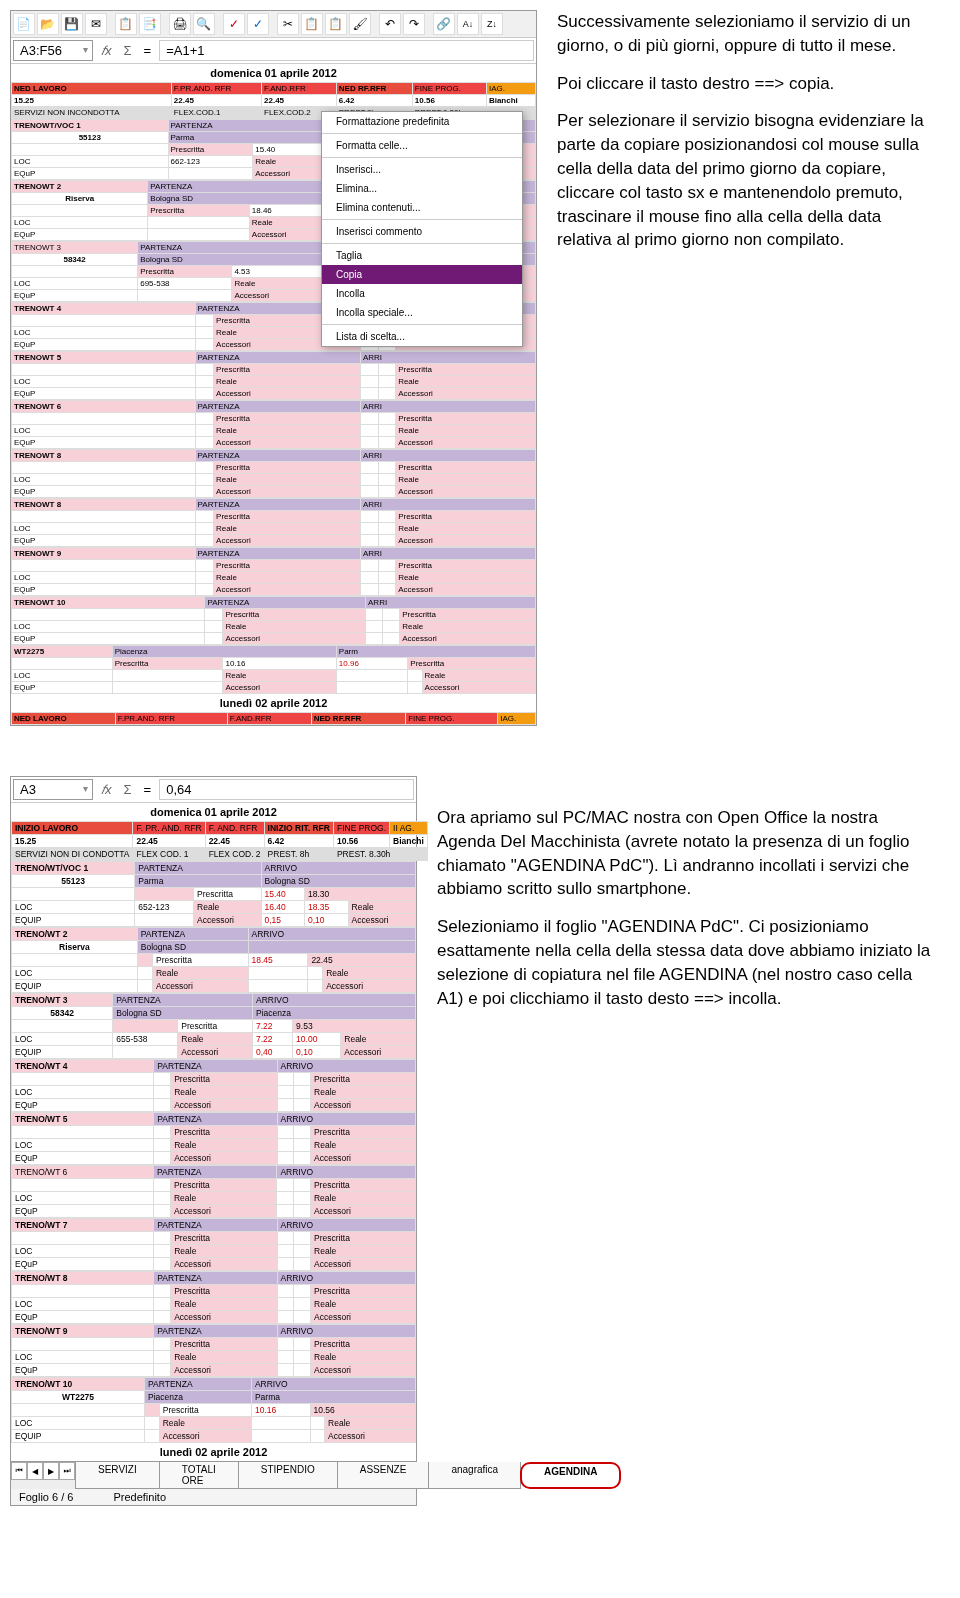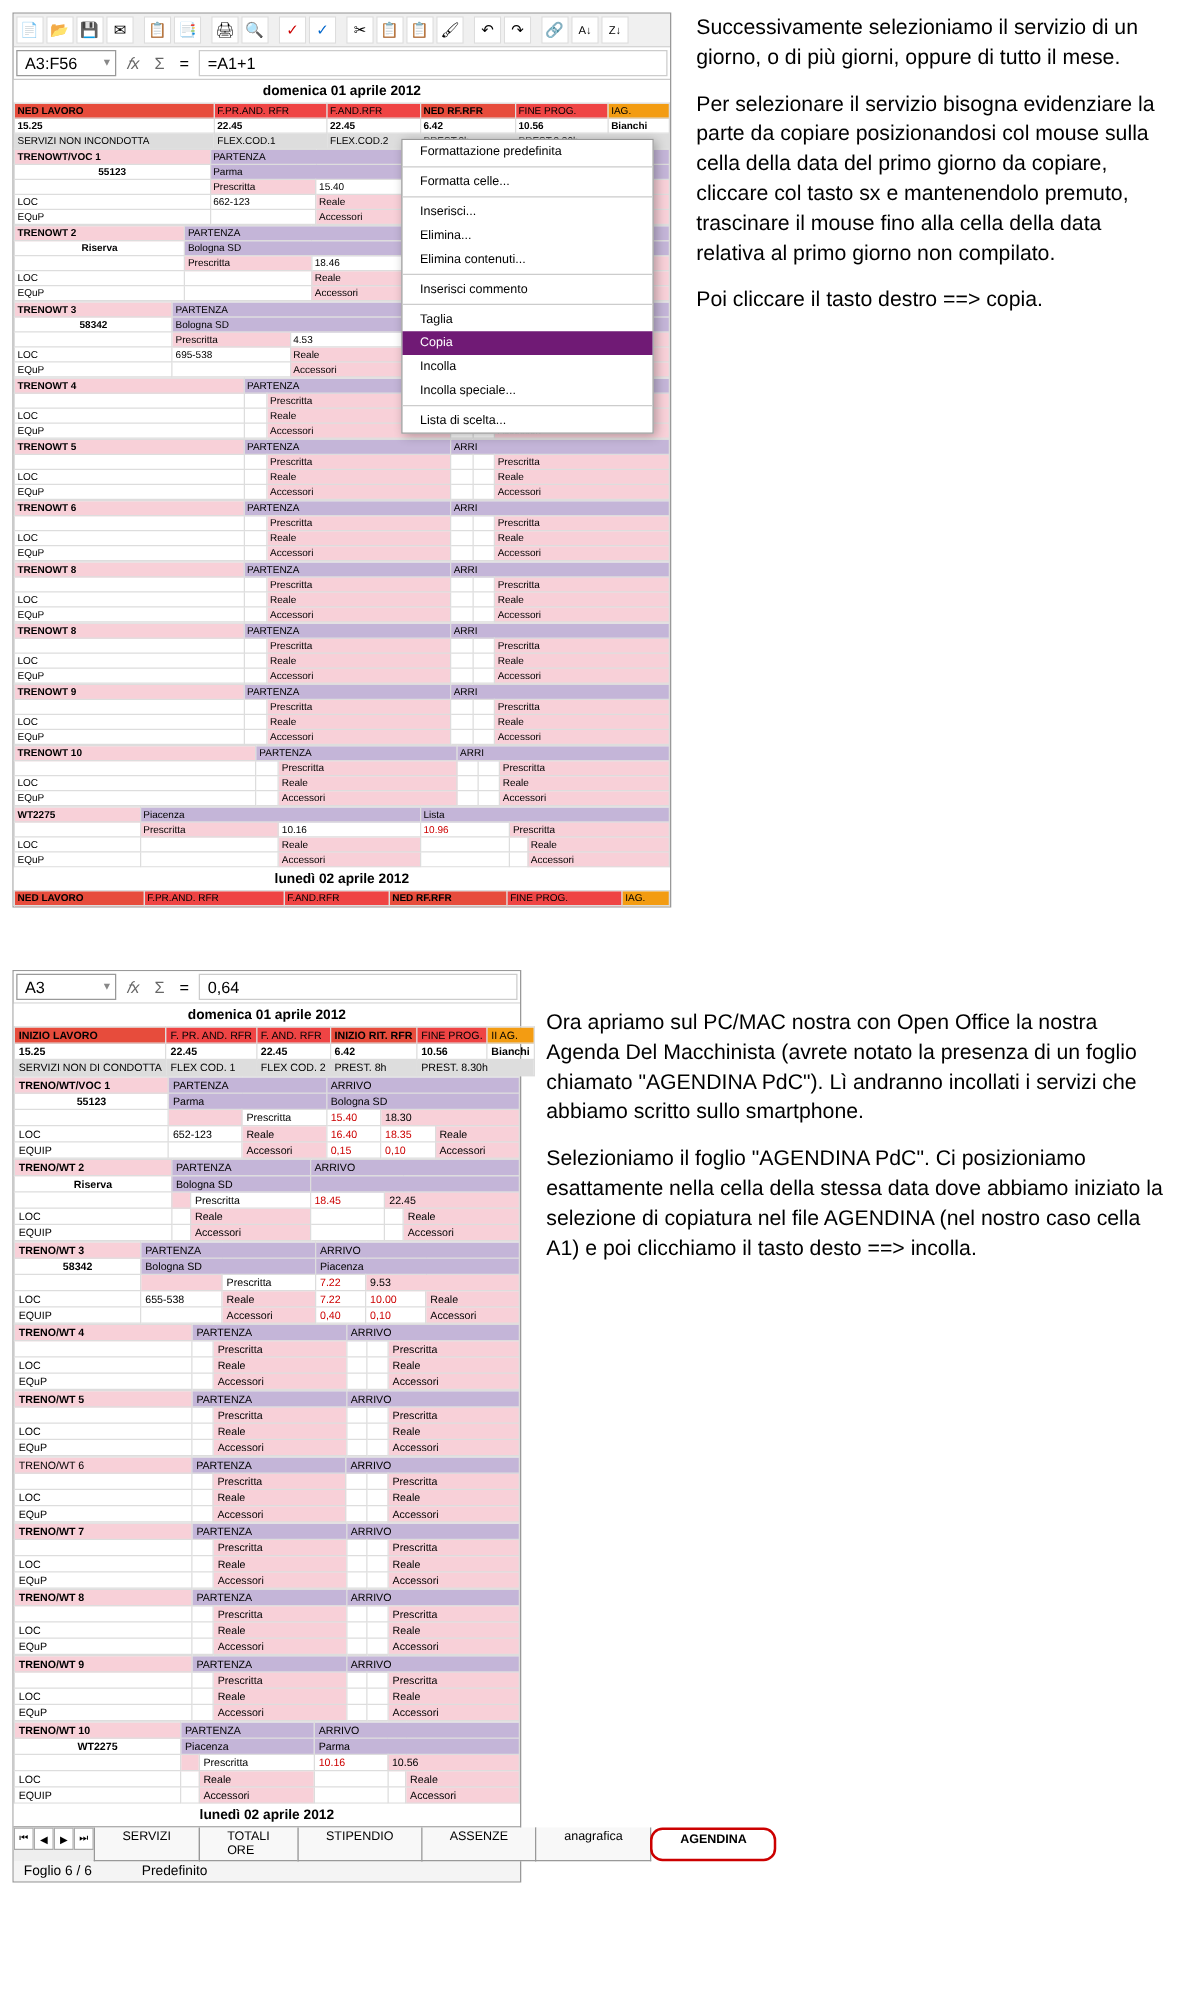--- a/index.html
+++ b/index.html
@@ -199,21 +199,21 @@
                   <td class="cell-pink">Accessori</td>
                   <td style="color:#c00"></td>
                   <td style="color:#c00"></td>
                   <td class="cell-pink">Accessori</td>
                 </tr>
               </tbody>
             </table>
             <table>
               <tbody>
                 <tr>
-                  <td class="cell-pink" style="font-weight:bold">TRENOWT 3</td>
+                  <td class="cell-pink" style="font-weight:normal">TRENOWT 3</td>
                   <td class="cell-purple" colspan="2">PARTENZA</td>
                   <td class="cell-purple" colspan="3">ARRI</td>
                 </tr>
                 <tr>
                   <td style="font-weight:bold;text-align:center">58342</td>
                   <td class="cell-purple" colspan="2">Bologna SD</td>
                   <td class="cell-purple" colspan="3">Piacenza</td>
                 </tr>
                 <tr>
                   <td></td>
@@ -469,21 +469,21 @@
                   <td></td>
                   <td class="cell-pink">Accessori</td>
                 </tr>
               </tbody>
             </table>
             <table>
               <tbody>
                 <tr>
                   <td class="cell-pink" style="font-weight:bold">WT2275</td>
                   <td class="cell-purple" colspan="2">Piacenza</td>
-                  <td class="cell-purple" colspan="3">Lista</td>
+                  <td class="cell-purple" colspan="3">Parm</td>
                 </tr>
                 <tr>
                   <td></td>
                   <td class="cell-pink">Prescritta</td>
                   <td>10.16</td>
                   <td style="color:#c00">10.96</td>
                   <td class="cell-pink" colspan="2">Prescritta</td>
                 </tr>
                 <tr>
                   <td>LOC</td>
@@ -533,22 +533,22 @@
       <div class="ctx-item">Taglia</div>
       <div class="ctx-item sel">Copia</div>
       <div class="ctx-item">Incolla</div>
       <div class="ctx-item">Incolla speciale...</div>
       <div class="ctx-sep"></div>
       <div class="ctx-item">Lista di scelta...</div>
     </div>
   </div>
   <div class="text-col">
     <p>Successivamente selezioniamo il servizio di un giorno, o di più giorni, oppure di tutto il mese.</p>
+    <p>Poi cliccare il tasto destro ==&gt; copia.</p>
     <p>Per selezionare il servizio bisogna evidenziare la parte da copiare posizionandosi col mouse sulla cella della data del primo giorno da copiare, cliccare col tasto sx e mantenendolo premuto, trascinare il mouse fino alla cella della data relativa al primo giorno non compilato.</p>
-    <p>Poi cliccare il tasto destro ==&gt; copia.</p>
   </div>
 </div>
 
 <div class="row" style="margin-top:30px">
   <div class="shot" style="width:405px">
 
     <div class="formula-bar">
       <div class="fb-cell">A3</div>
       <span class="fb-fx">𝑓x</span>
       <span class="fb-sigma">Σ</span>

